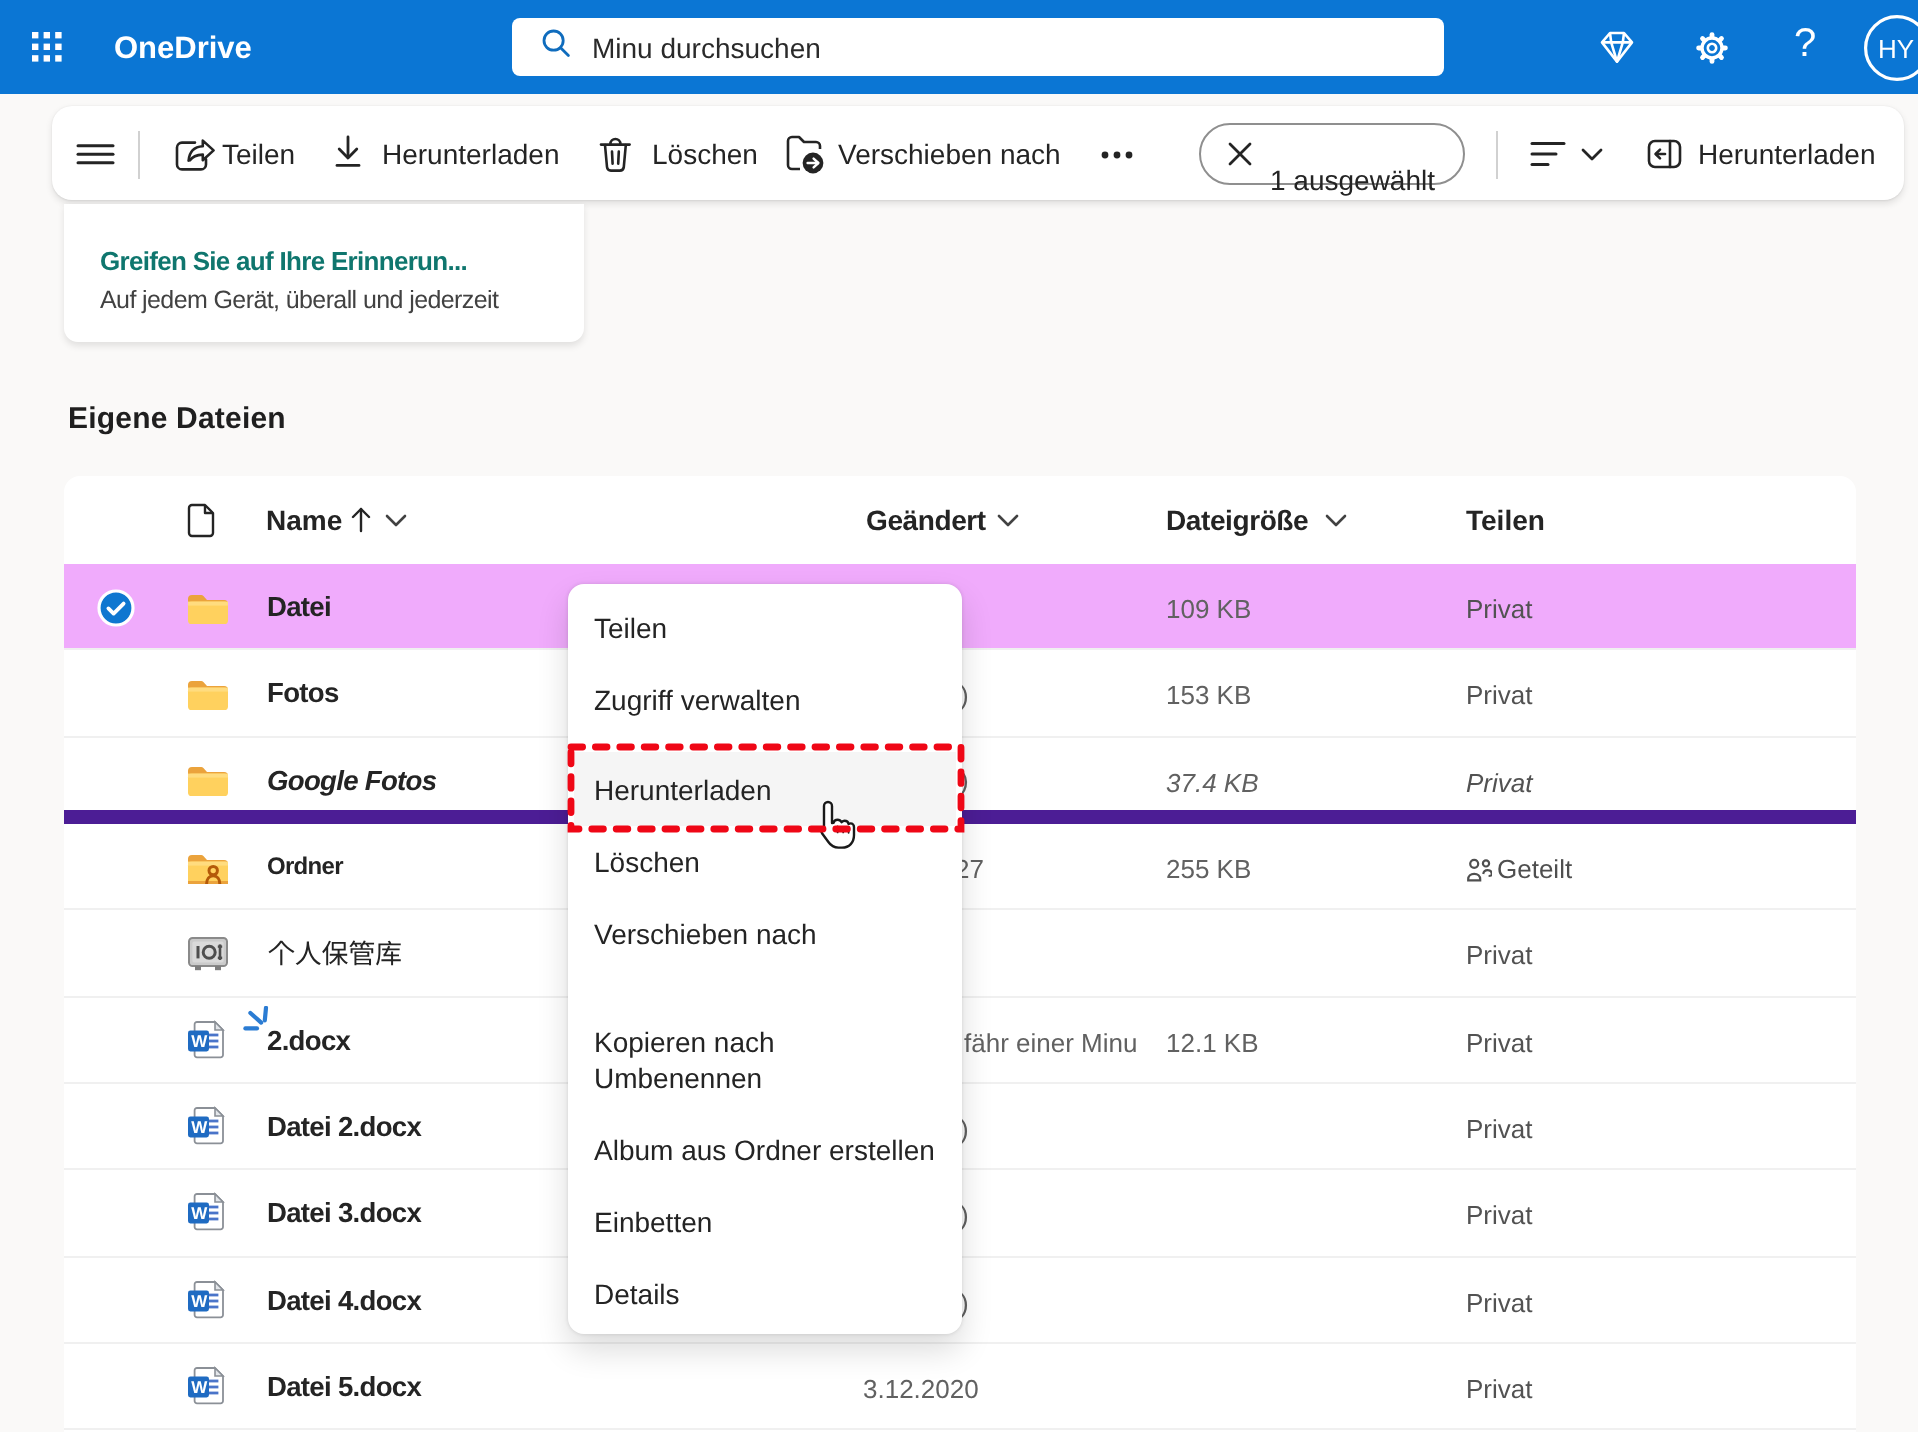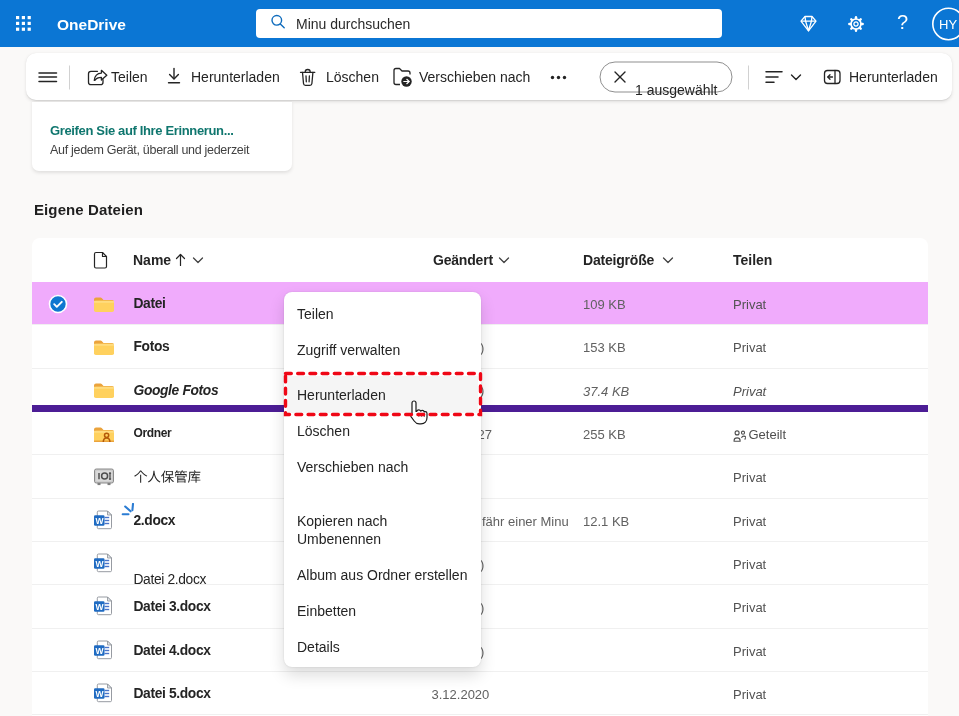--- a/index.html
+++ b/index.html
@@ -280,21 +280,21 @@
     <path d="M5.5,1 h9 l4,4 v12.5 a1.2,1.2 0 0 1 -1.2,1.2 H5.5 a1.2,1.2 0 0 1 -1.2,-1.2 V2.2 A1.2,1.2 0 0 1 5.5,1 z" fill="#fff" stroke="#8b9097" stroke-width="0.9"></path>
     <path d="M14.5,1 l4,4 h-4 z" fill="#e3e6ea" stroke="#8b9097" stroke-width="0.8"></path>
     <g stroke="#4a74c9" stroke-width="1.4">
       <line x1="11.5" y1="7.5" x2="16.2" y2="7.5"></line>
       <line x1="11.5" y1="10.5" x2="16.2" y2="10.5"></line>
       <line x1="11.5" y1="13.5" x2="16.2" y2="13.5"></line>
     </g>
     <rect x="1" y="5.2" width="10.5" height="10.5" rx="1.2" fill="#1f6bc2"></rect>
     <text x="2.6" y="13.5" font-family="Liberation Sans" font-size="8.5" font-weight="bold" fill="#fff">W</text>
   </svg></div>
-      <div class="abs" style="left:101.5px;top:14px;font-size:13.8px;color:#242424;font-weight:400;letter-spacing:-0.35px;margin-top:16px;">Datei 2.docx</div>
+      <div class="abs" style="left:101.5px;top:14px;font-size:13.8px;color:#242424;font-weight:700;letter-spacing:-0.35px;">Datei 2.docx</div>
       <div class="abs" style="left:448px;top:15px;font-size:13px;color:#616161;">)</div>
       <div class="abs" style="left:701px;top:15px;font-size:13px;color:#525252;">Privat</div>
     </div>
     <div class="abs" style="left:0;top:303.45px;width:896px;height:43.35px;border-bottom:1px solid #f0f0f0;">
       <div class="abs" style="left:61px;top:11px;"><svg width="22" height="20" viewBox="0 0 22 20">
     <path d="M5.5,1 h9 l4,4 v12.5 a1.2,1.2 0 0 1 -1.2,1.2 H5.5 a1.2,1.2 0 0 1 -1.2,-1.2 V2.2 A1.2,1.2 0 0 1 5.5,1 z" fill="#fff" stroke="#8b9097" stroke-width="0.9"></path>
     <path d="M14.5,1 l4,4 h-4 z" fill="#e3e6ea" stroke="#8b9097" stroke-width="0.8"></path>
     <g stroke="#4a74c9" stroke-width="1.4">
       <line x1="11.5" y1="7.5" x2="16.2" y2="7.5"></line>
       <line x1="11.5" y1="10.5" x2="16.2" y2="10.5"></line>

